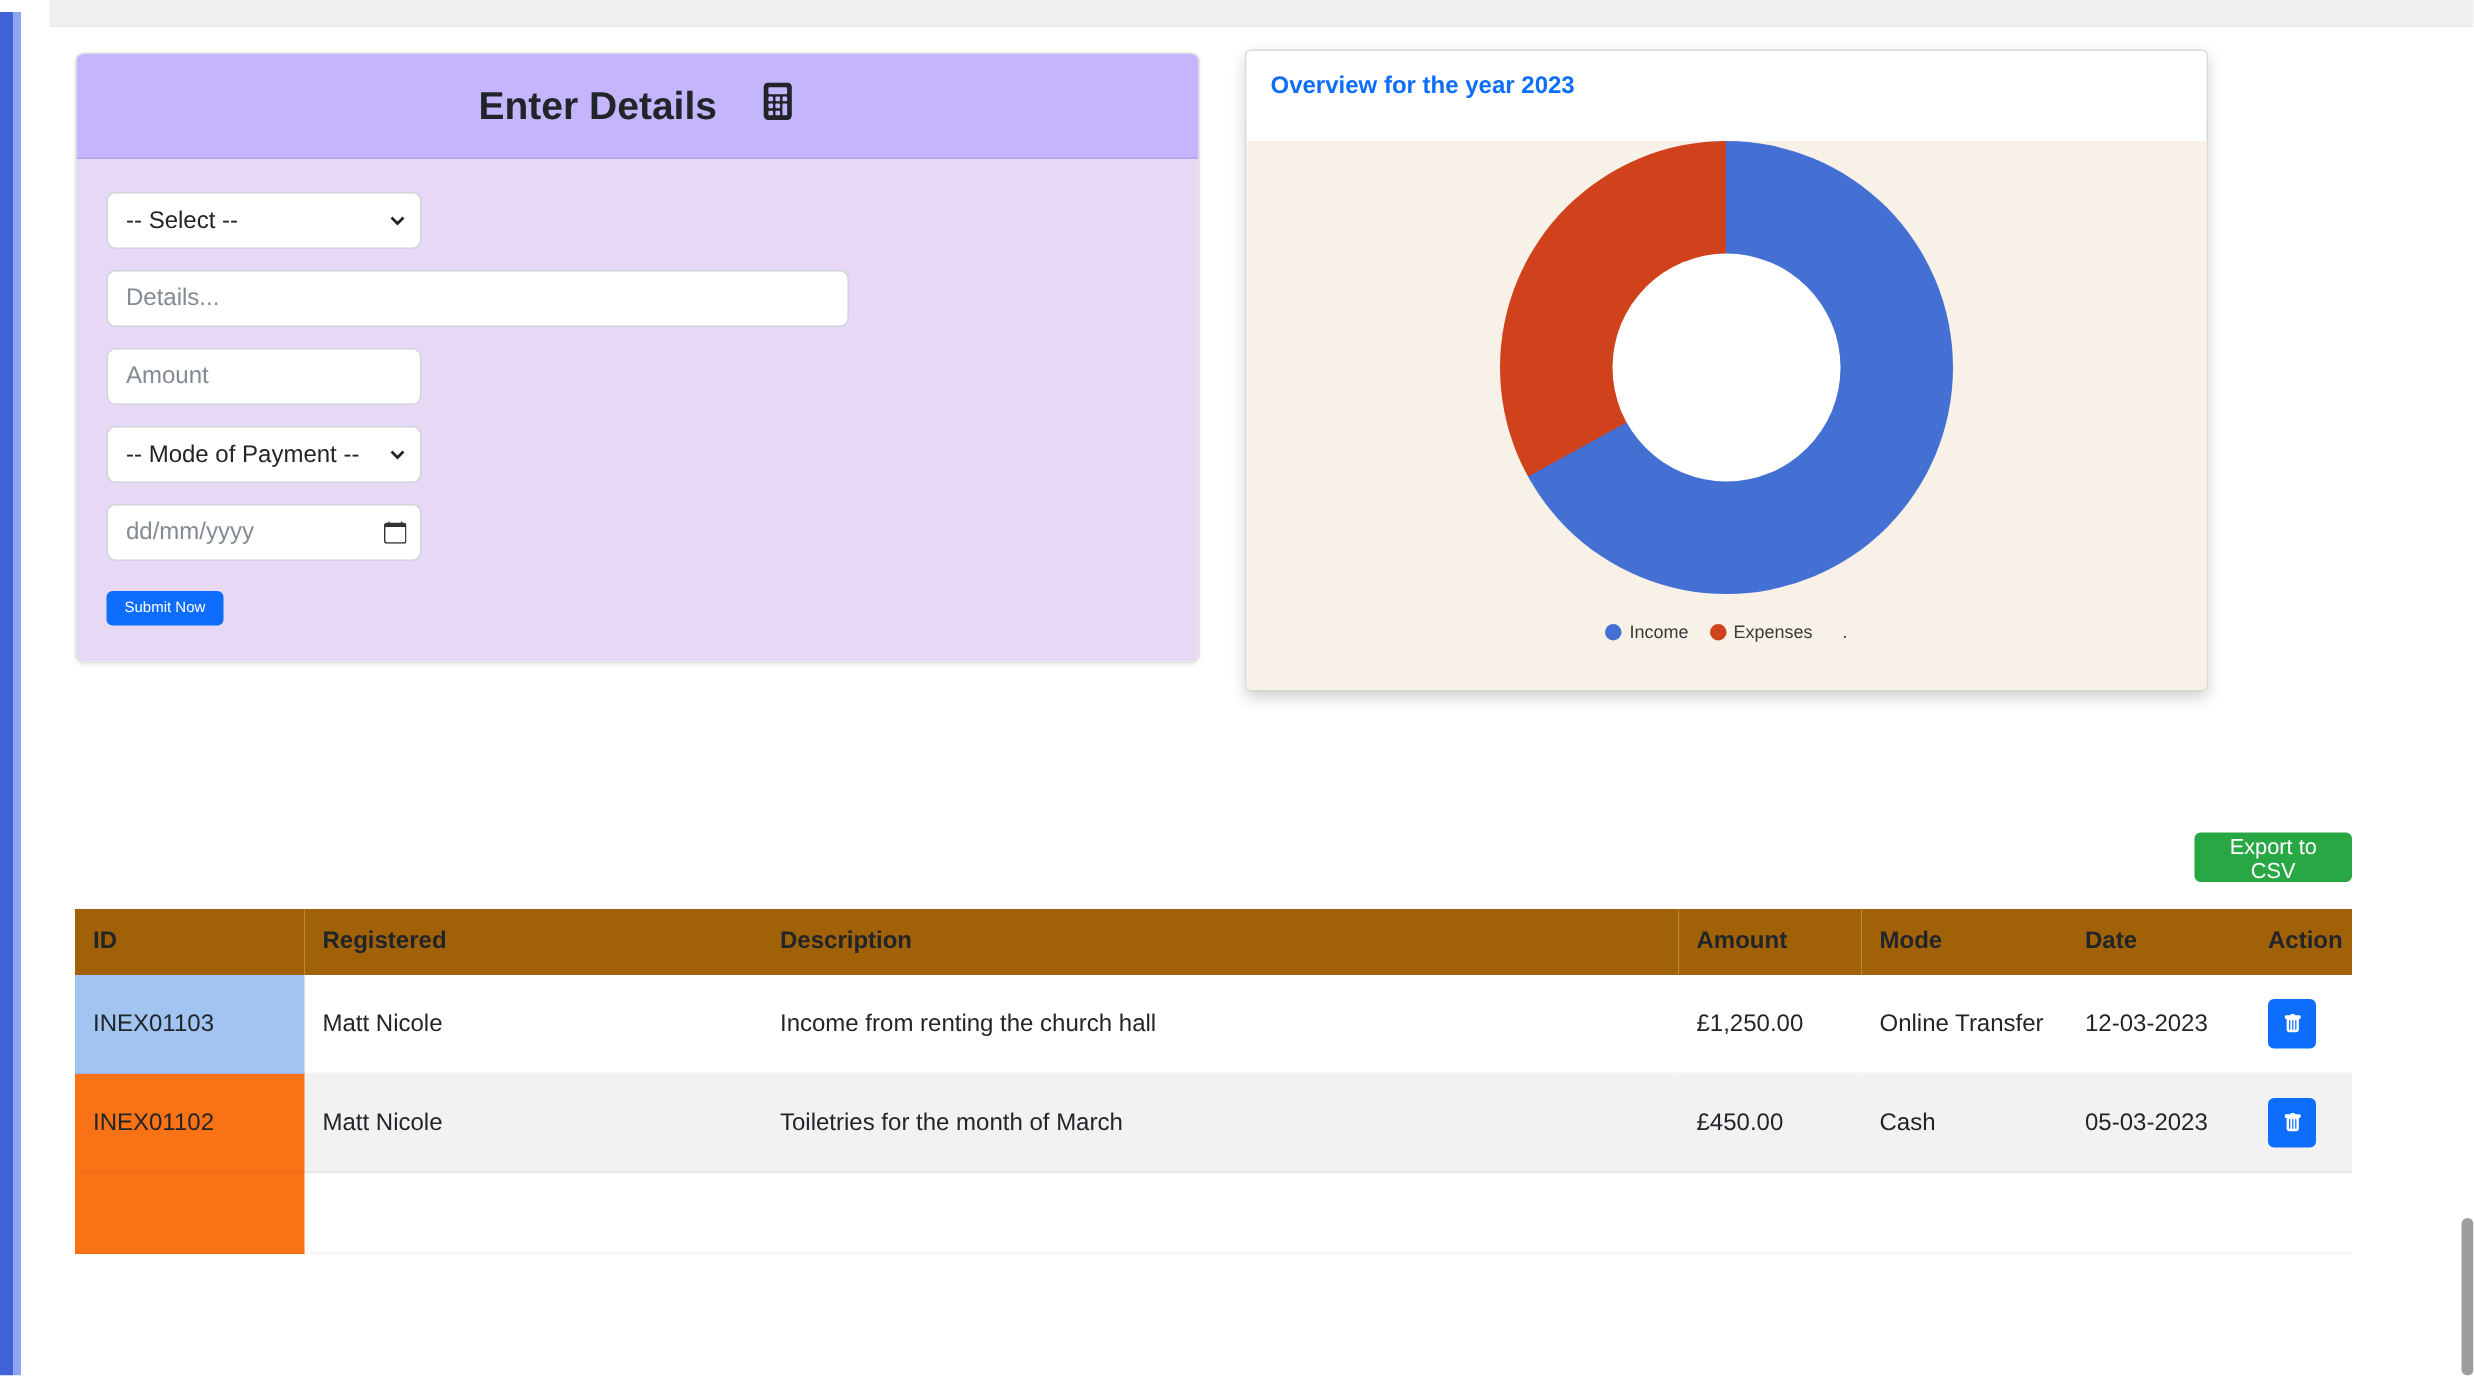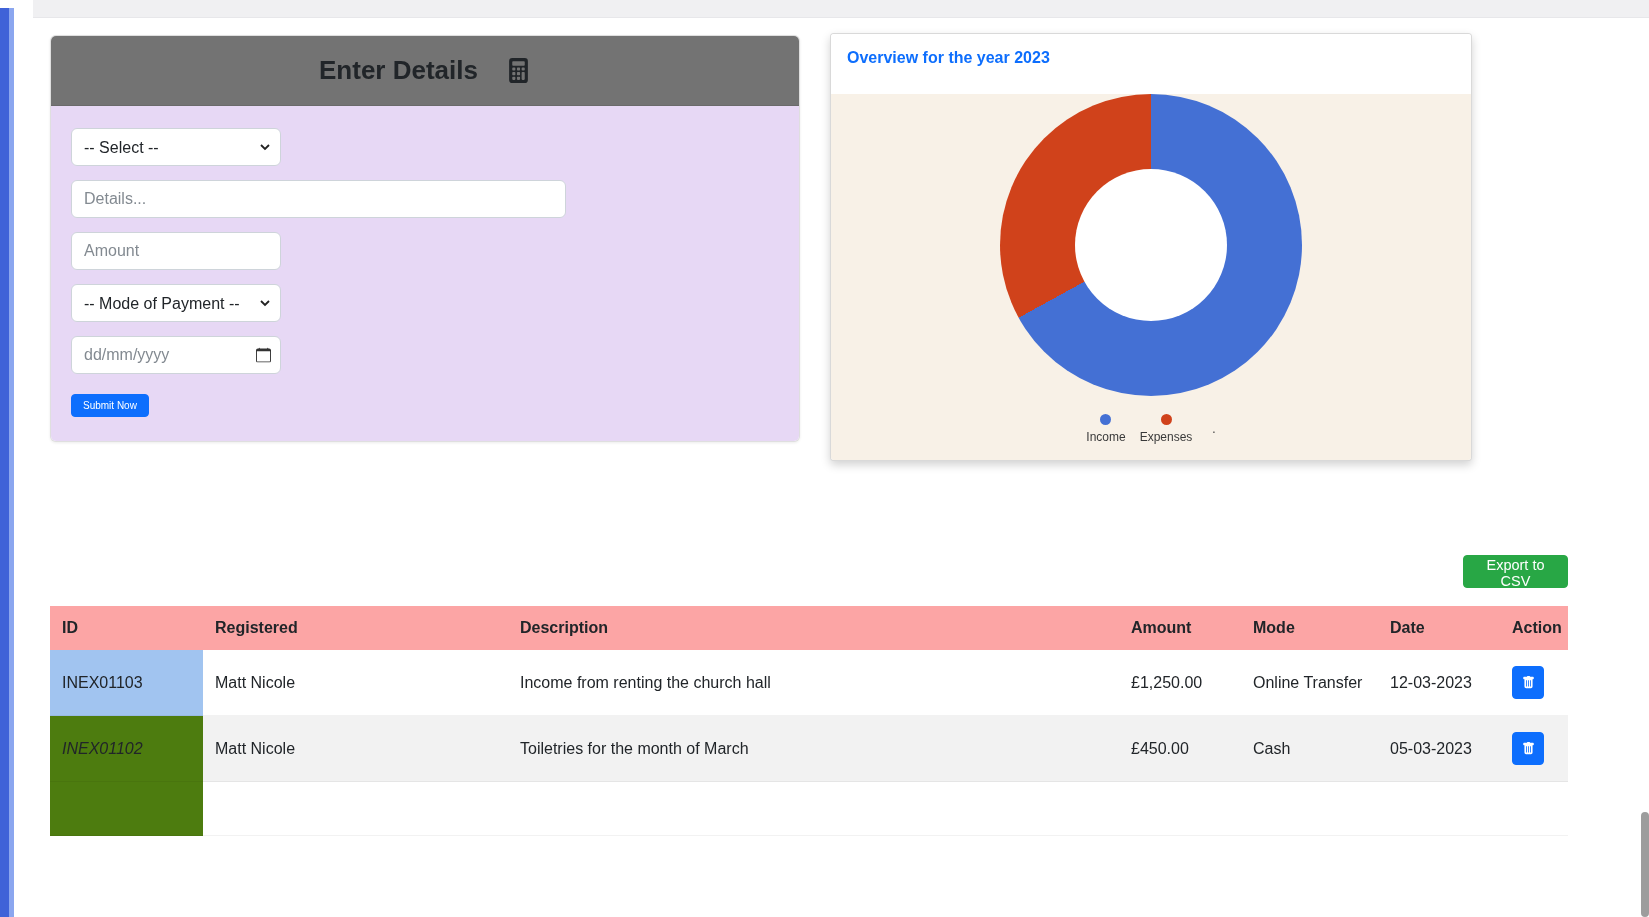--- a/index.html
+++ b/index.html
@@ -9,57 +9,57 @@
     font-family:"Liberation Sans","DejaVu Sans",sans-serif;
   }
   
   .top-strip{position:absolute;left:33px;top:0;right:0;height:17px;background:#f0f0f2;border-bottom:1px solid #e7e7ea;}
   .side-strip-dark{position:absolute;left:0;top:8px;width:9px;bottom:0;background:#3f62d8;}
   .side-strip-light{position:absolute;left:9px;top:8px;width:5px;bottom:0;background:#8ba6ef;}
   .scrollbar-thumb{position:absolute;right:0;top:812px;width:8px;height:105px;background:#9d9d9d;border-radius:4px;}
   
   .form-card{position:absolute;left:50px;top:35px;width:750px;border:1px solid rgba(0,0,0,.125);
     border-radius:6px;overflow:hidden;box-shadow:0 1px 3px rgba(0,0,0,.08);background:#fff;box-sizing:border-box;}
-  .form-card-header{background:#737373;border-bottom:1px solid rgba(0,0,0,.08);padding:19px 16px;
-    display:flex;justify-content:center;align-items:center;gap:28px;font-size:26px;font-weight:600;color:#212529;}
+  .form-card-header{background:#c4b5fd;border-bottom:1px solid rgba(0,0,0,.08);padding:19px 16px;
+    display:flex;justify-content:center;gap:28px;font-size:26px;font-weight:600;color:#212529;}
   .form-card-body{background:#e7d8f5;padding:22px 20px 24px;}
   .field{position:relative;margin-bottom:14px;}
   .form-control{display:block;width:100%;background:#fff;border:1px solid #ced4da;border-radius:6px;
     height:38px;padding:6px 12px;font-size:16px;color:#212529;box-sizing:border-box;font-family:inherit;}
   .form-control::placeholder{color:#838a91;}
   select.form-control{appearance:none;-webkit-appearance:none;padding-right:32px;color:#212529;}
   .w-210{width:210px;} .w-495{width:495px;}
   .caret,.cal-icon{position:absolute;right:10px;top:50%;transform:translateY(-50%);pointer-events:none;line-height:0;}
   .btn-submit{background:#0d6efd;color:#fff;border:1px solid #0d6efd;border-radius:4px;
     padding:5px 11px;font-size:10px;cursor:pointer;font-family:inherit;margin-top:6px;}
   
   .overview-card{position:absolute;left:830px;top:33px;width:642px;height:428px;background:#fff;
     border:1px solid rgba(0,0,0,.15);border-radius:4px;box-shadow:0 4px 10px rgba(0,0,0,.18);
     box-sizing:border-box;overflow:hidden;}
   .overview-header{padding:15px 16px;font-size:16px;font-weight:700;color:#0d6efd;background:#fff;}
   .overview-body{background:#f8f1e7;height:calc(100% - 51px);position:relative;}
   .donut{width:302px;height:302px;border-radius:50%;margin:12px auto 0;position:relative;}
   .donut::after{content:"";position:absolute;inset:75px;background:#ffffff;border-radius:50%;}
   .chart-legend{display:flex;justify-content:center;align-items:center;gap:14px;margin-top:18px;
     font-size:12px;color:#3a3a3a;}
-  .legend-item{display:inline-flex;align-items:center;gap:5px;cursor:pointer;flex-direction:column;}
+  .legend-item{display:inline-flex;align-items:center;gap:5px;cursor:pointer;}
   .legend-dot{width:11px;height:11px;border-radius:50%;display:inline-block;}
   .legend-suffix{margin-left:6px;}
   
   .btn-export{position:absolute;left:1463px;top:555px;width:105px;height:33px;background:#28a745;
     border:1px solid #28a745;border-radius:4px;color:#fff;font-size:14.5px;cursor:pointer;font-family:inherit;}
   
   .table-wrap{position:absolute;left:50px;top:606px;width:1518px;height:266px;overflow:hidden;}
   table{border-collapse:collapse;table-layout:fixed;width:1518px;font-size:16px;}
-  thead th{background:#fca5a5;text-align:left;font-weight:700;padding:13px 12px;color:#212529;}
+  thead th{background:#a16207;text-align:left;font-weight:700;padding:13px 12px;color:#212529;}
   tbody tr{height:54px;}
   tbody tr:nth-child(even){background:#f2f2f2;}
   tbody td{padding:16px 12px;border-bottom:1px solid rgba(0,0,0,.05);vertical-align:middle;}
   td.income{background:#a1c4f0;}
-  td.expense{background:#4d7c0f;font-style:italic;}
+  td.expense{background:#f97316;}
   .btn-trash{width:32px;height:33px;background:#0d6efd;border:1px solid #0d6efd;border-radius:4px;
     display:flex;align-items:center;justify-content:center;cursor:pointer;}
 </style>
 </head>
 <body>
 
 <div class="top-strip"></div>
 <div class="side-strip-dark"></div>
 <div class="side-strip-light"></div>
 

